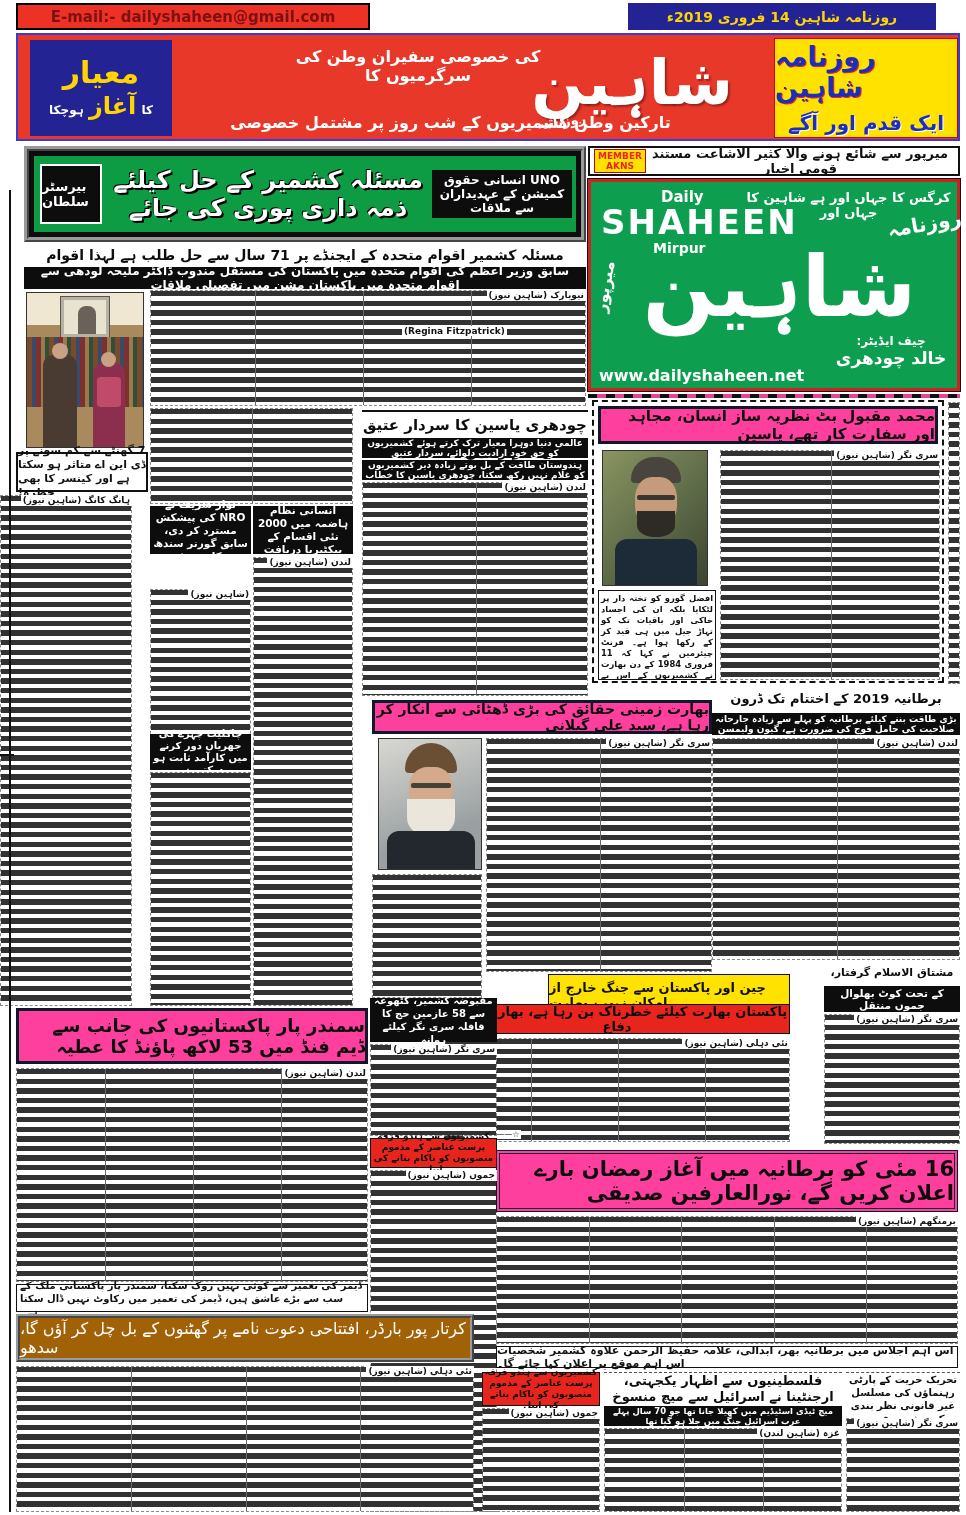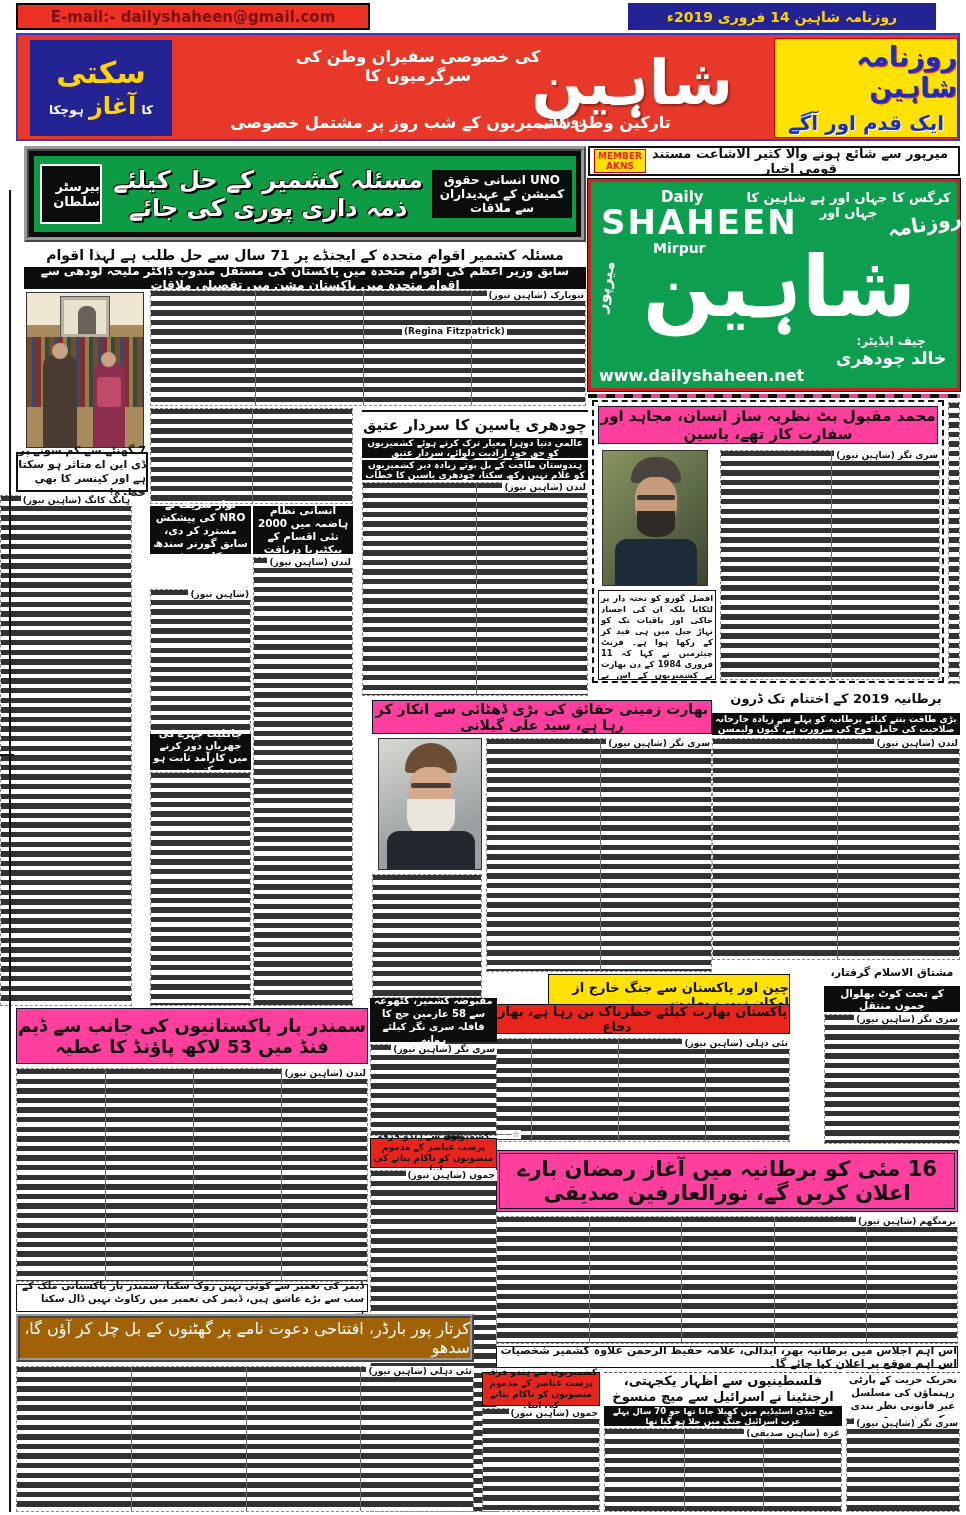--- a/index.html
+++ b/index.html
@@ -1,31 +1,31 @@
 <!DOCTYPE html>
 <html lang="ur"><head>
 <meta charset="utf-8">
 <style>
   *{box-sizing:border-box;margin:0;padding:0}
   html,body{background:#9a9a9a}
   #page{position:relative;width:966px;height:1515px;background:#fff;overflow:hidden;
         font-family:"DejaVu Sans",sans-serif;color:#111}
   .abs{position:absolute}
   .rtl{direction:rtl}
-  .ctr{display:flex;align-items:center;justify-content:center;text-align:right}
+  .ctr{display:flex;align-items:center;justify-content:center;text-align:left}
   
   .tx{background-image:repeating-linear-gradient(to bottom,#323232 0 5.4px,#ffffff 5.4px 9.6px);
       background-clip:padding-box;border:1px dashed #8a8a8a}
   .dl{position:absolute;top:-1px;right:-1px;background:#fff;font-weight:bold;font-size:9px;
       line-height:11px;direction:rtl;padding:0 2px;white-space:nowrap;z-index:2;border:0}
   .vr{position:absolute;top:0;bottom:0;width:1px;background:#6a6a6a}
   .bxk{background:#0d0d0d;color:#fff;font-weight:bold;direction:rtl;display:flex;
        align-items:center;justify-content:center;text-align:center}
-  .pink{background:#ff3f9e;border:1px solid #0f172a;color:#0d0d0d;font-weight:bold;direction:rtl;
-        display:flex;align-items:center;justify-content:center;text-align:center}
+  .pink{background:#ff3f9e;border:3px solid #0f172a;color:#0d0d0d;font-weight:bold;direction:rtl;
+        display:flex;align-items:center;justify-content:center;}
   .redbx{background:#e8251c;color:#0d0d0d;font-weight:bold;direction:rtl;display:flex;
          align-items:center;justify-content:center;text-align:center;border:1px solid #0d0d0d}
   .hl{font-weight:bold;direction:rtl;text-align:center;color:#0d0d0d}
   .photo{border:1px solid #333;overflow:hidden;position:absolute}
 </style>
 </head>
 <body>
 
 <div id="page">
 
@@ -33,21 +33,21 @@
               color:#7b1113;font-weight:bold;font-size:15px">
     <span>E-mail:- dailyshaheen@gmail.com</span>
   </div>
   <div class="abs ctr rtl" style="left:628px;top:3px;width:308px;height:27px;background:#232394;color:#ffd400;
               font-weight:bold;font-size:14px">
     <span>روزنامہ شاہین 14 فروری 2019ء</span>
   </div>
 
   <div class="abs" style="left:16px;top:33px;width:944px;height:108px;background:#e8382a;border:2px solid #3b3bd0">
     <div class="abs ctr" style="left:12px;top:5px;width:142px;height:96px;background:#232394;flex-direction:column">
-      <div style="color:#ffd400;font-weight:bold;font-size:30px;direction:rtl;line-height:34px">سکتی</div>
+      <div style="color:#ffd400;font-weight:bold;font-size:30px;direction:rtl;line-height:34px">معیار</div>
       <div class="rtl" style="margin-top:2px">
         <span style="color:#fff;font-size:12px;font-weight:bold">کا</span>
         <span style="color:#ffd400;font-size:24px;font-weight:bold">آغاز</span>
         <span style="color:#fff;font-size:12px;font-weight:bold">ہوچکا</span>
       </div>
     </div>
     <div class="abs rtl" style="left:250px;top:12px;width:300px;color:#fff;font-weight:bold;font-size:16px;text-align:center">کی خصوصی سفیران وطن کی سرگرمیوں کا</div>
     <div class="abs rtl" style="left:545px;top:-4px;width:170px;height:104px;color:#fff;font-weight:bold;font-size:62px;
                 text-align:center;line-height:104px;text-shadow:2px 2px 2px rgba(0,0,0,.35)">شاہین</div>
     <div class="abs rtl" style="left:508px;top:80px;width:60px;color:#fff;font-weight:bold;font-size:13px;transform:rotate(-8deg)">روزنامہ</div>
@@ -263,21 +263,21 @@
   </div>
 
   <div class="abs redbx" style="left:482px;top:1372px;width:118px;height:34px;font-size:9px;line-height:11px;padding:1px">کشمیریوں سے ہندو فرقہ پرست عناصر کے مذموم منصوبوں کو ناکام بنانے کی اپیل</div>
   <div class="abs tx" style="left:482px;top:1408px;width:118px;height:104px">
     <span class="dl">جموں (شاہین نیوز)</span>
   </div>
 
   <div class="abs hl" style="left:604px;top:1372px;width:238px;height:32px;font-size:13px;line-height:16px;border-top:1px dashed #555">فلسطینیوں سے اظہار یکجہتی، ارجنٹینا نے اسرائیل سے میچ منسوخ کر دیا</div>
   <div class="abs bxk" style="left:604px;top:1406px;width:238px;height:20px;font-size:8.5px">میچ ٹیڈی اسٹیڈیم میں کھیلا جانا تھا جو 70 سال پہلے عرب اسرائیل جنگ میں جلا ہو گیا تھا</div>
   <div class="abs tx" style="left:604px;top:1428px;width:238px;height:84px">
-    <span class="dl">غزہ (شاہین صدیقی)</span>
+    <span class="dl">غزہ (شاہین لندن)</span>
     <span class="vr" style="left:79px"></span>
     <span class="vr" style="left:158px"></span>
   </div>
 
   <div class="abs hl" style="left:846px;top:1372px;width:114px;height:44px;font-size:10px;line-height:13px;border-top:1px dashed #555">تحریک حریت کے پارٹی رہنماؤں کی مسلسل غیر قانونی نظر بندی کی مذمت، فوری رہائی کا مطالبہ</div>
   <div class="abs tx" style="left:846px;top:1418px;width:114px;height:94px">
     <span class="dl">سری نگر (شاہین نیوز)</span>
   </div>
 
   <div class="abs" style="left:9px;top:190px;width:2px;height:1322px;background:#111"></div>

